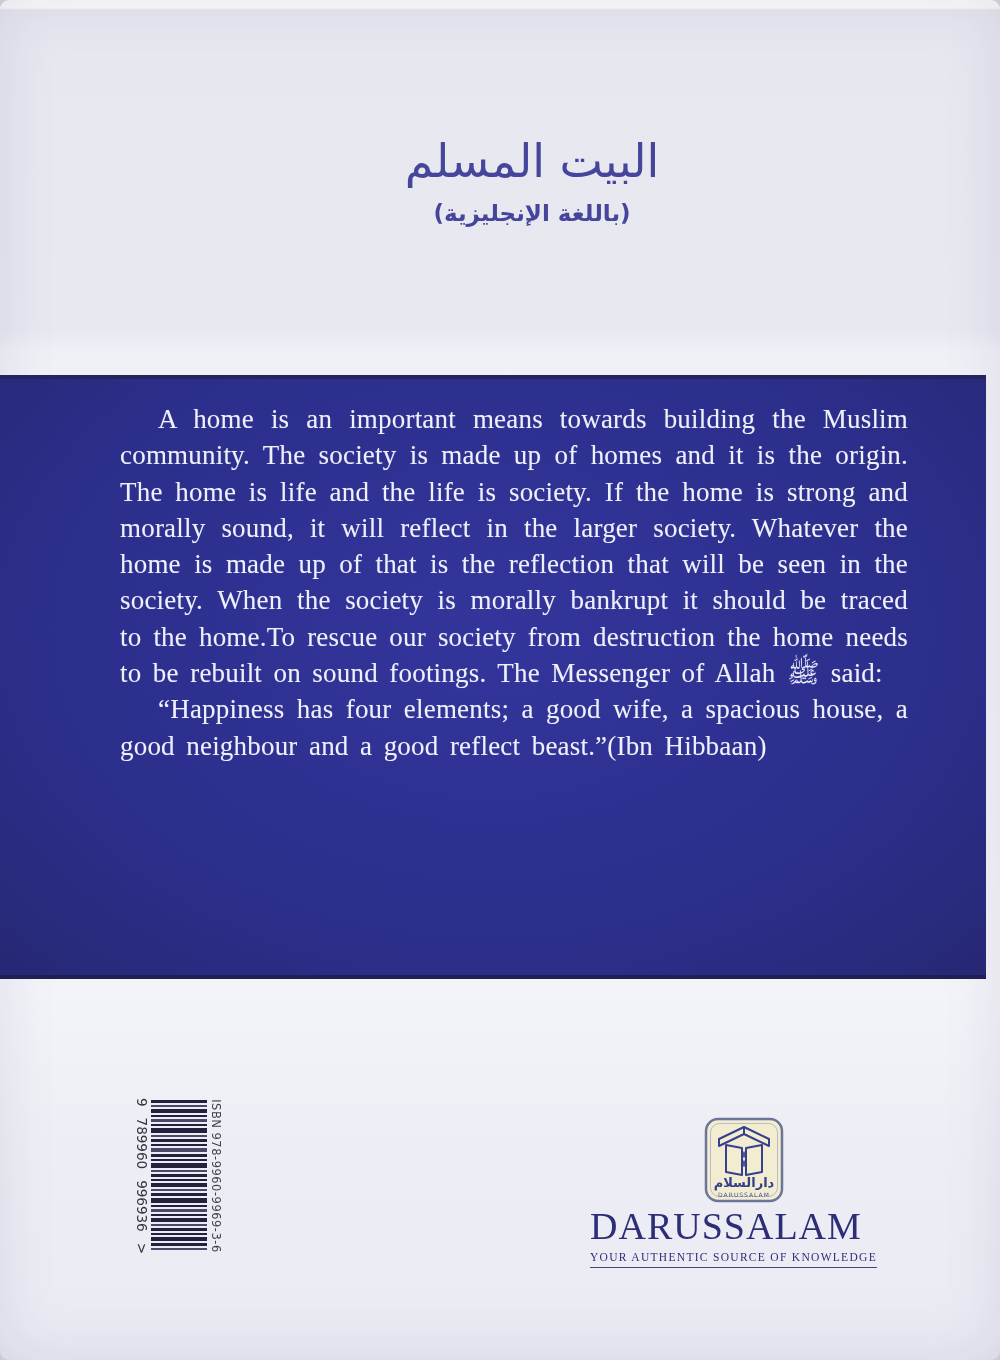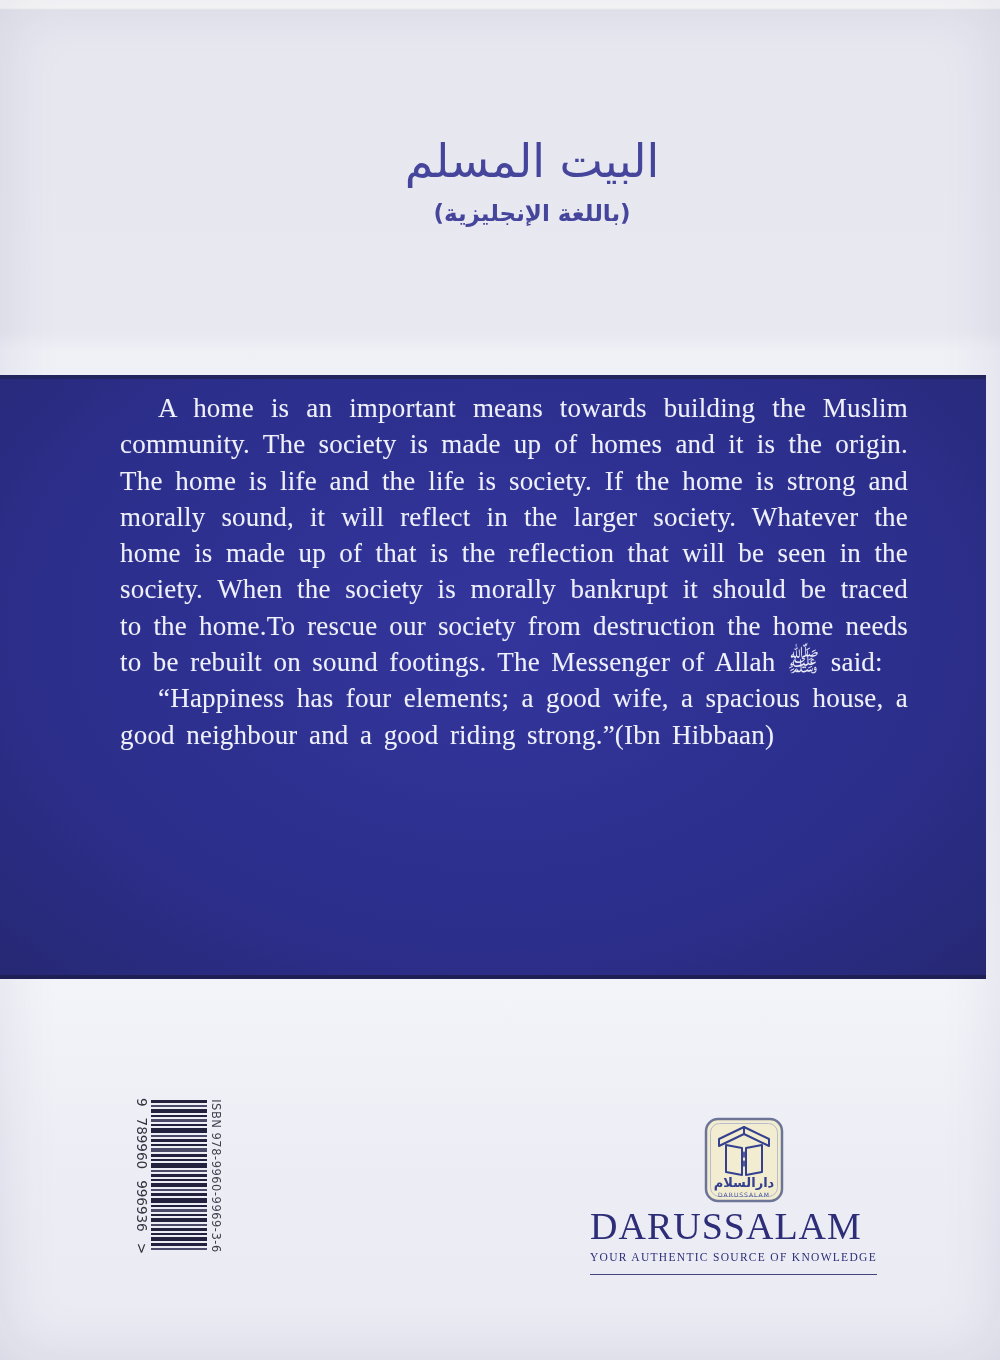--- a/index.html
+++ b/index.html
@@ -6,36 +6,37 @@
   .cover{
     position:relative;width:1000px;height:1360px;margin:0 auto;overflow:hidden;
     font-family:"Liberation Serif",serif;
     background:linear-gradient(180deg,
       #fbfbfc 0px,#fbfbfc 8px,
       #e6e7ef 10px,#e7e8f0 330px,
       #eff0f6 350px,#f0f1f7 378px,
       #f0f1f7 700px,
       #f3f4f9 985px,#edeef5 1150px,#e9eaf2 1360px);
     box-shadow:inset 0 0 60px rgba(40,40,90,.10);
+    border-radius:9px;
   }
   
   .arabic-title{
     position:absolute;top:136px;left:32px;width:1000px;text-align:center;
     font-family:"DejaVu Sans",sans-serif;font-size:46px;line-height:1.1;
     color:#45459c;direction:rtl;
   }
   .arabic-subtitle{
     position:absolute;top:200px;left:32px;width:1000px;text-align:center;
     font-family:"DejaVu Sans",sans-serif;font-size:23px;line-height:1.2;
     color:#45459c;direction:rtl;font-weight:bold;
   }
   
   .blurb-panel{
     position:absolute;top:375px;left:0;width:986px;height:604px;box-sizing:border-box;
-    padding:11px 78px 0 120px;
+    padding:22px 78px 0 120px;
     background:#2e308f;
     background-image:radial-gradient(ellipse at 50% 42%,#33359c 0%,#2c2e8b 65%,#262874 100%);
     border-top:4px solid #23255f;border-bottom:4px solid #1d1f55;
   }
   .blurb-panel p{
     margin:0;color:#eef0fb;font-size:27px;line-height:36.3px;
     text-align:justify;text-indent:38px;word-spacing:4.5px;letter-spacing:.2px;
     font-family:"Liberation Serif","DejaVu Sans",serif;
     text-shadow:0 0 1px rgba(255,255,255,.25);
   }
@@ -57,34 +58,34 @@
   
   .publisher-block{position:absolute;left:590px;top:1116px;width:308px;text-align:left;}
   .badge{display:block;margin:0 auto;width:84px;height:88px;}
   .publisher-name{
     margin-top:3px;font-family:"Liberation Serif",serif;font-size:38px;
     letter-spacing:1px;color:#2d2d78;line-height:1.05;white-space:nowrap;
   }
   .publisher-tagline{
     display:inline-block;font-family:"Liberation Serif",serif;font-size:11.5px;
     letter-spacing:1.3px;color:#2d2d78;border-bottom:1.5px solid #44447e;
-    padding-bottom:11px;white-space:nowrap;
+    padding-bottom:4px;white-space:nowrap;
   }
 </style>
 </head>
 <body>
 
 <div class="cover">
 
   <div class="arabic-title">البيت المسلم</div>
   <div class="arabic-subtitle">(باللغة الإنجليزية)</div>
 
   <section class="blurb-panel">
     <p>A home is an important means towards building the Muslim community. The society is made up of homes and it is the origin. The home is life and the life is society. If the home is strong and morally sound, it will reflect in the larger society. Whatever the home is made up of that is the reflection that will be seen in the society. When the society is morally bankrupt it should be traced to the home.To rescue our society from destruction the home needs to be rebuilt on sound footings. The Messenger of Allah ﷺ said:</p>
-    <p>“Happiness has four elements; a good wife, a spacious house, a good neighbour and a good riding strong.”(Ibn Hibbaan)</p>
+    <p>“Happiness has four elements; a good wife, a spacious house, a good neighbour and a good reflect beast.”(Ibn Hibbaan)</p>
   </section>
 
   <div class="barcode-wrap">
     <div class="isbn-label">ISBN 978-9960-9969-3-6</div>
     <svg class="bars" viewBox="0 0 160 56" preserveAspectRatio="none" xmlns="http://www.w3.org/2000/svg">
       <g fill="#22223e">
         <rect x="4" y="0" width="3" height="56"></rect>
           <rect x="9" y="0" width="2" height="56" fill="#4a4a68"></rect>
         <rect x="13" y="0" width="4" height="56"></rect>
           <rect x="19" y="0" width="2" height="56"></rect>

